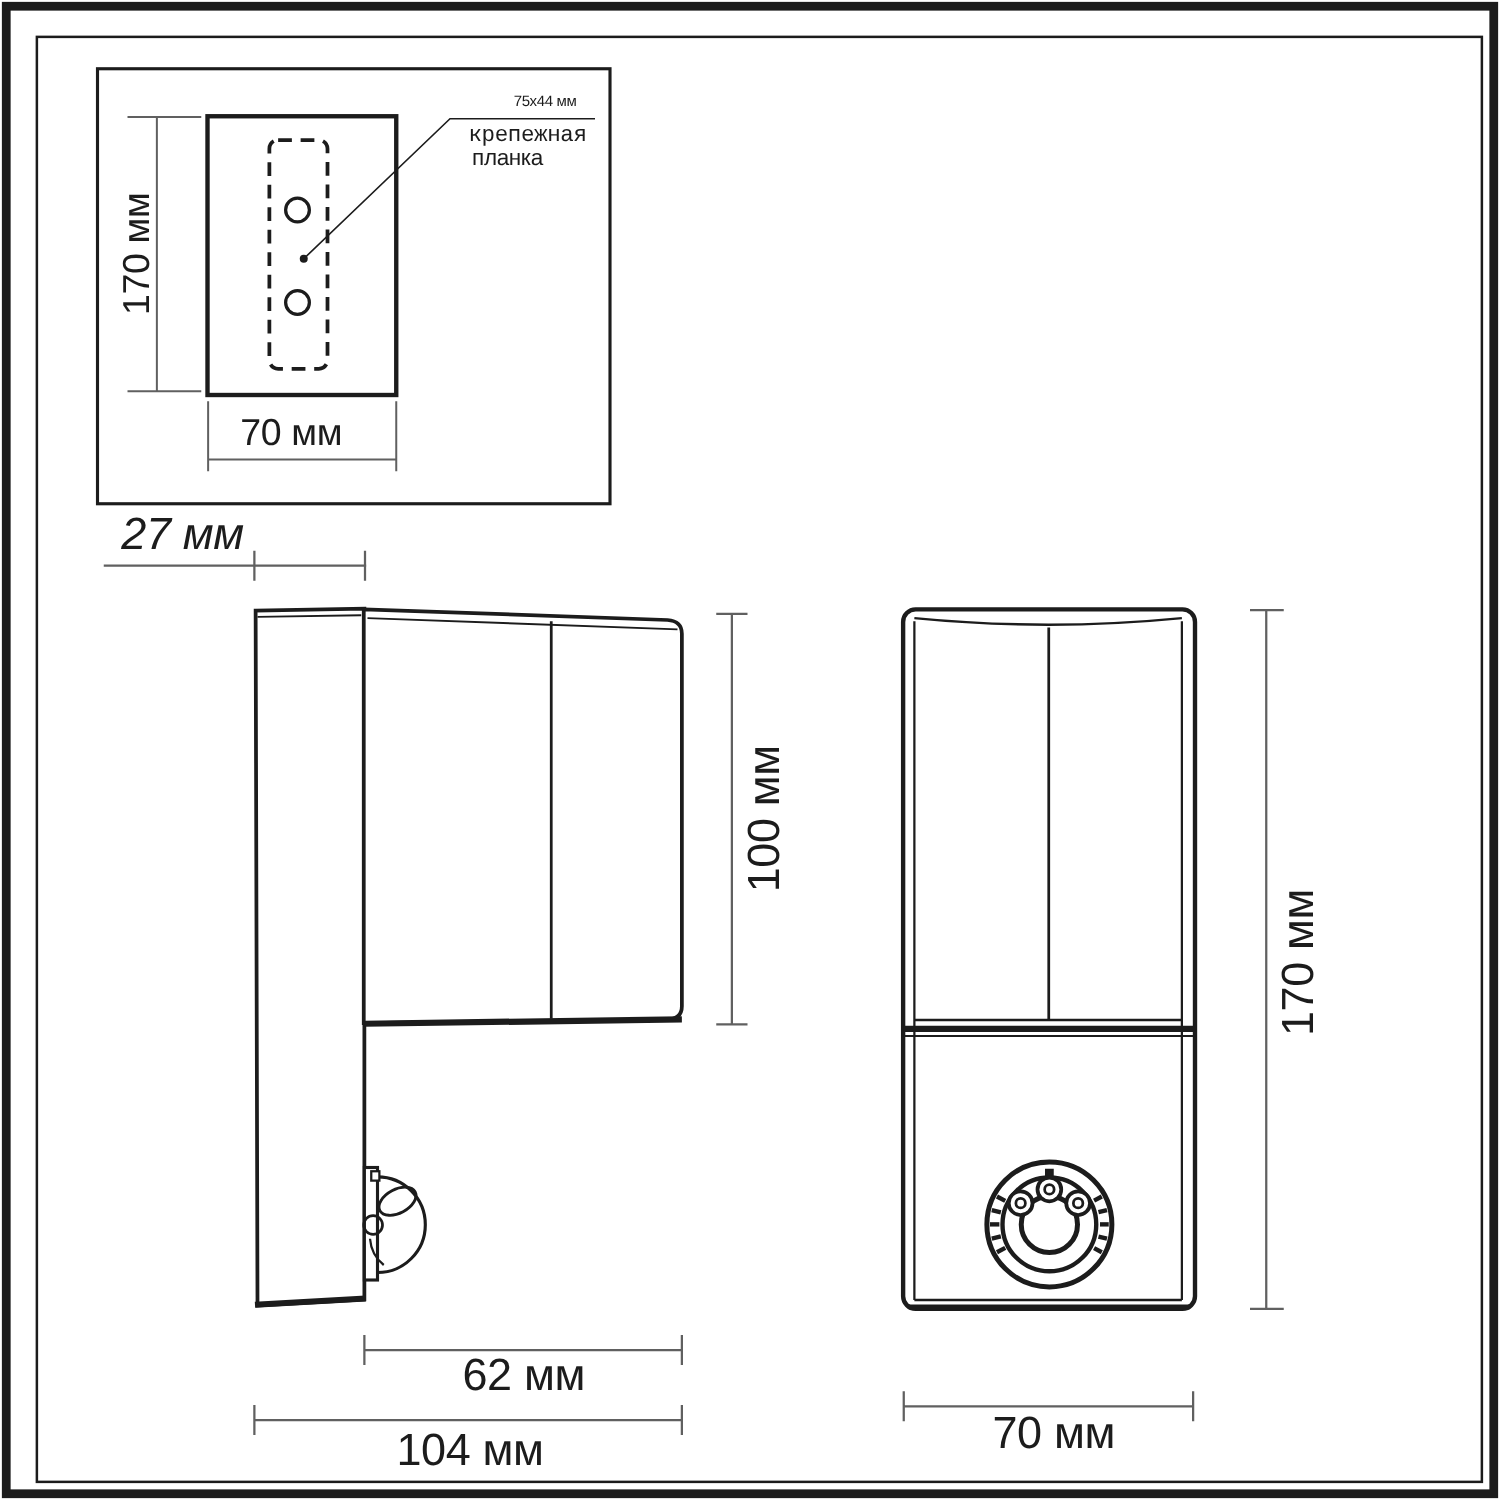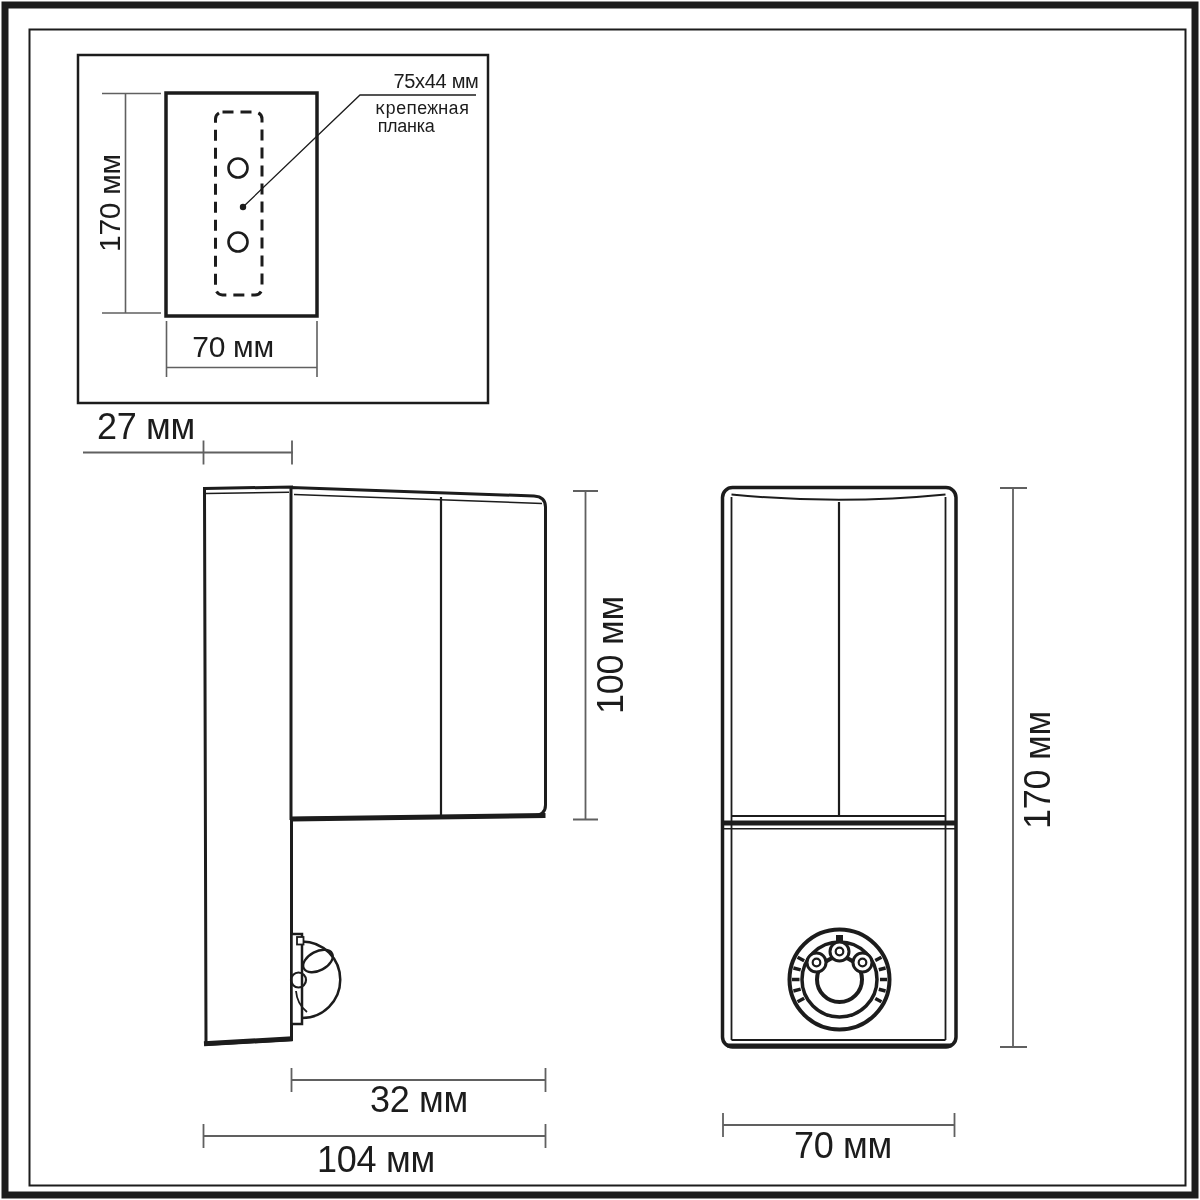--- a/index.html
+++ b/index.html
@@ -11,21 +11,21 @@
   .lnw{stroke:var(--line,#1c1c1c);fill:#ffffff;}
   .blk{fill:var(--line,#1c1c1c);stroke:none;}
   .dim{stroke:var(--dim,#606060);fill:none;}
   
   .label{position:absolute;color:var(--line,#1c1c1c);white-space:nowrap;
          transform:translate(-50%,-50%);line-height:1;letter-spacing:-0.3px;}
   .rot{transform:translate(-50%,-50%) rotate(-90deg);}
   .fs-main{font-size:36px;}
   .fs-inset{font-size:30px;}
   .fs-note{font-size:18px;}
-  .fs-note2{font-size:20px;}
+  .fs-note2{font-size:12px;}
 </style>
 </head>
 <body>
 
 <div class="canvas">
 
   <svg width="1200" height="1200" viewBox="0 0 1200 1200">
 
     <rect x="5" y="5" width="1190" height="1190" class="ln" stroke-width="7"></rect>
     <rect x="29.5" y="29.5" width="1156" height="1156" class="ln" stroke-width="2"></rect>
@@ -121,21 +121,21 @@
     </g>
   </svg>
 
   <div class="label fs-note2" style="left:436px;top:81px;">75x44 мм</div>
   <div class="label fs-note" style="left:422px;top:109px;font-family:Liberation Mono, monospace;">крепежная</div>
   <div class="label fs-note" style="left:406px;top:126px;">планка</div>
 
   <div class="label rot fs-inset" style="left:110px;top:203px;">170 мм</div>
   <div class="label fs-inset" style="left:233px;top:347px;">70 мм</div>
 
-  <div class="label fs-main" style="left:146px;top:427px;">27 мм</div>
+  <div class="label fs-main" style="left:146px;top:427px;font-style:italic;">27 мм</div>
   <div class="label rot fs-main" style="left:611px;top:655px;">100 мм</div>
-  <div class="label fs-main" style="left:419px;top:1100px;">32 мм</div>
+  <div class="label fs-main" style="left:419px;top:1100px;">62 мм</div>
   <div class="label fs-main" style="left:376px;top:1160px;text-align:center;">104 мм</div>
 
   <div class="label rot fs-main" style="left:1038px;top:770px;">170 мм</div>
   <div class="label fs-main" style="left:843px;top:1146px;">70 мм</div>
 
 </div>
 
 </body></html>

